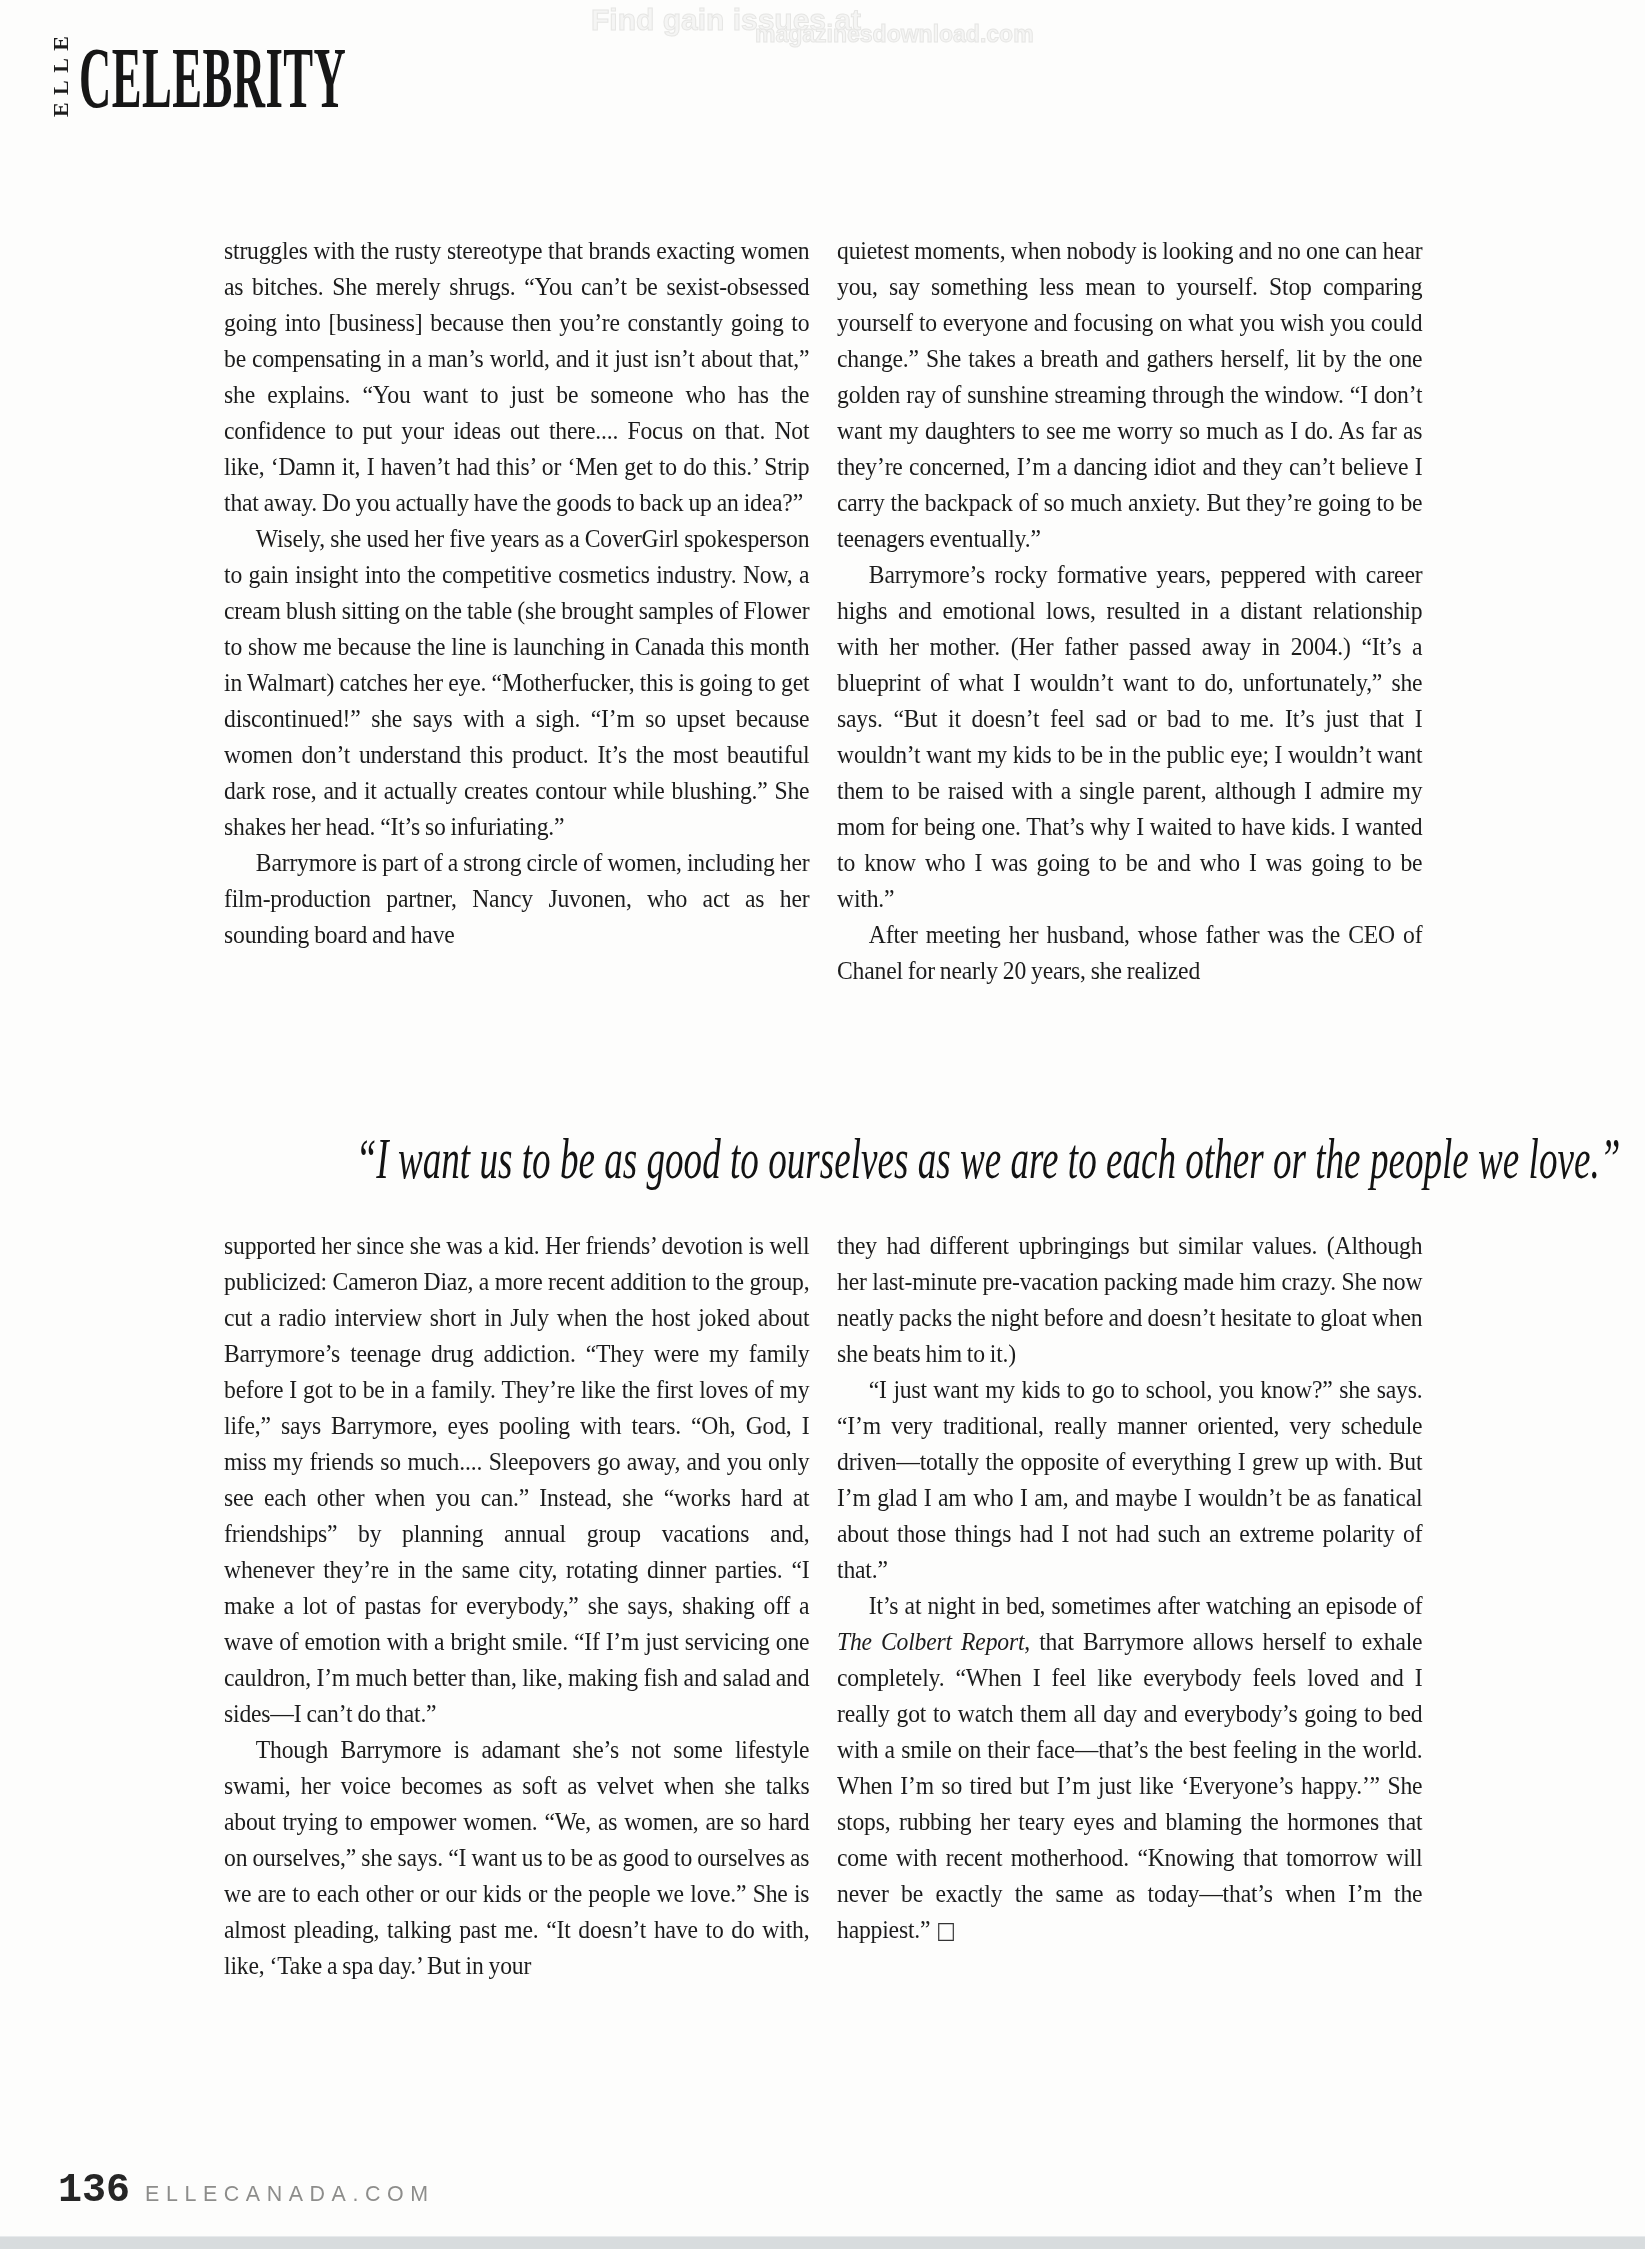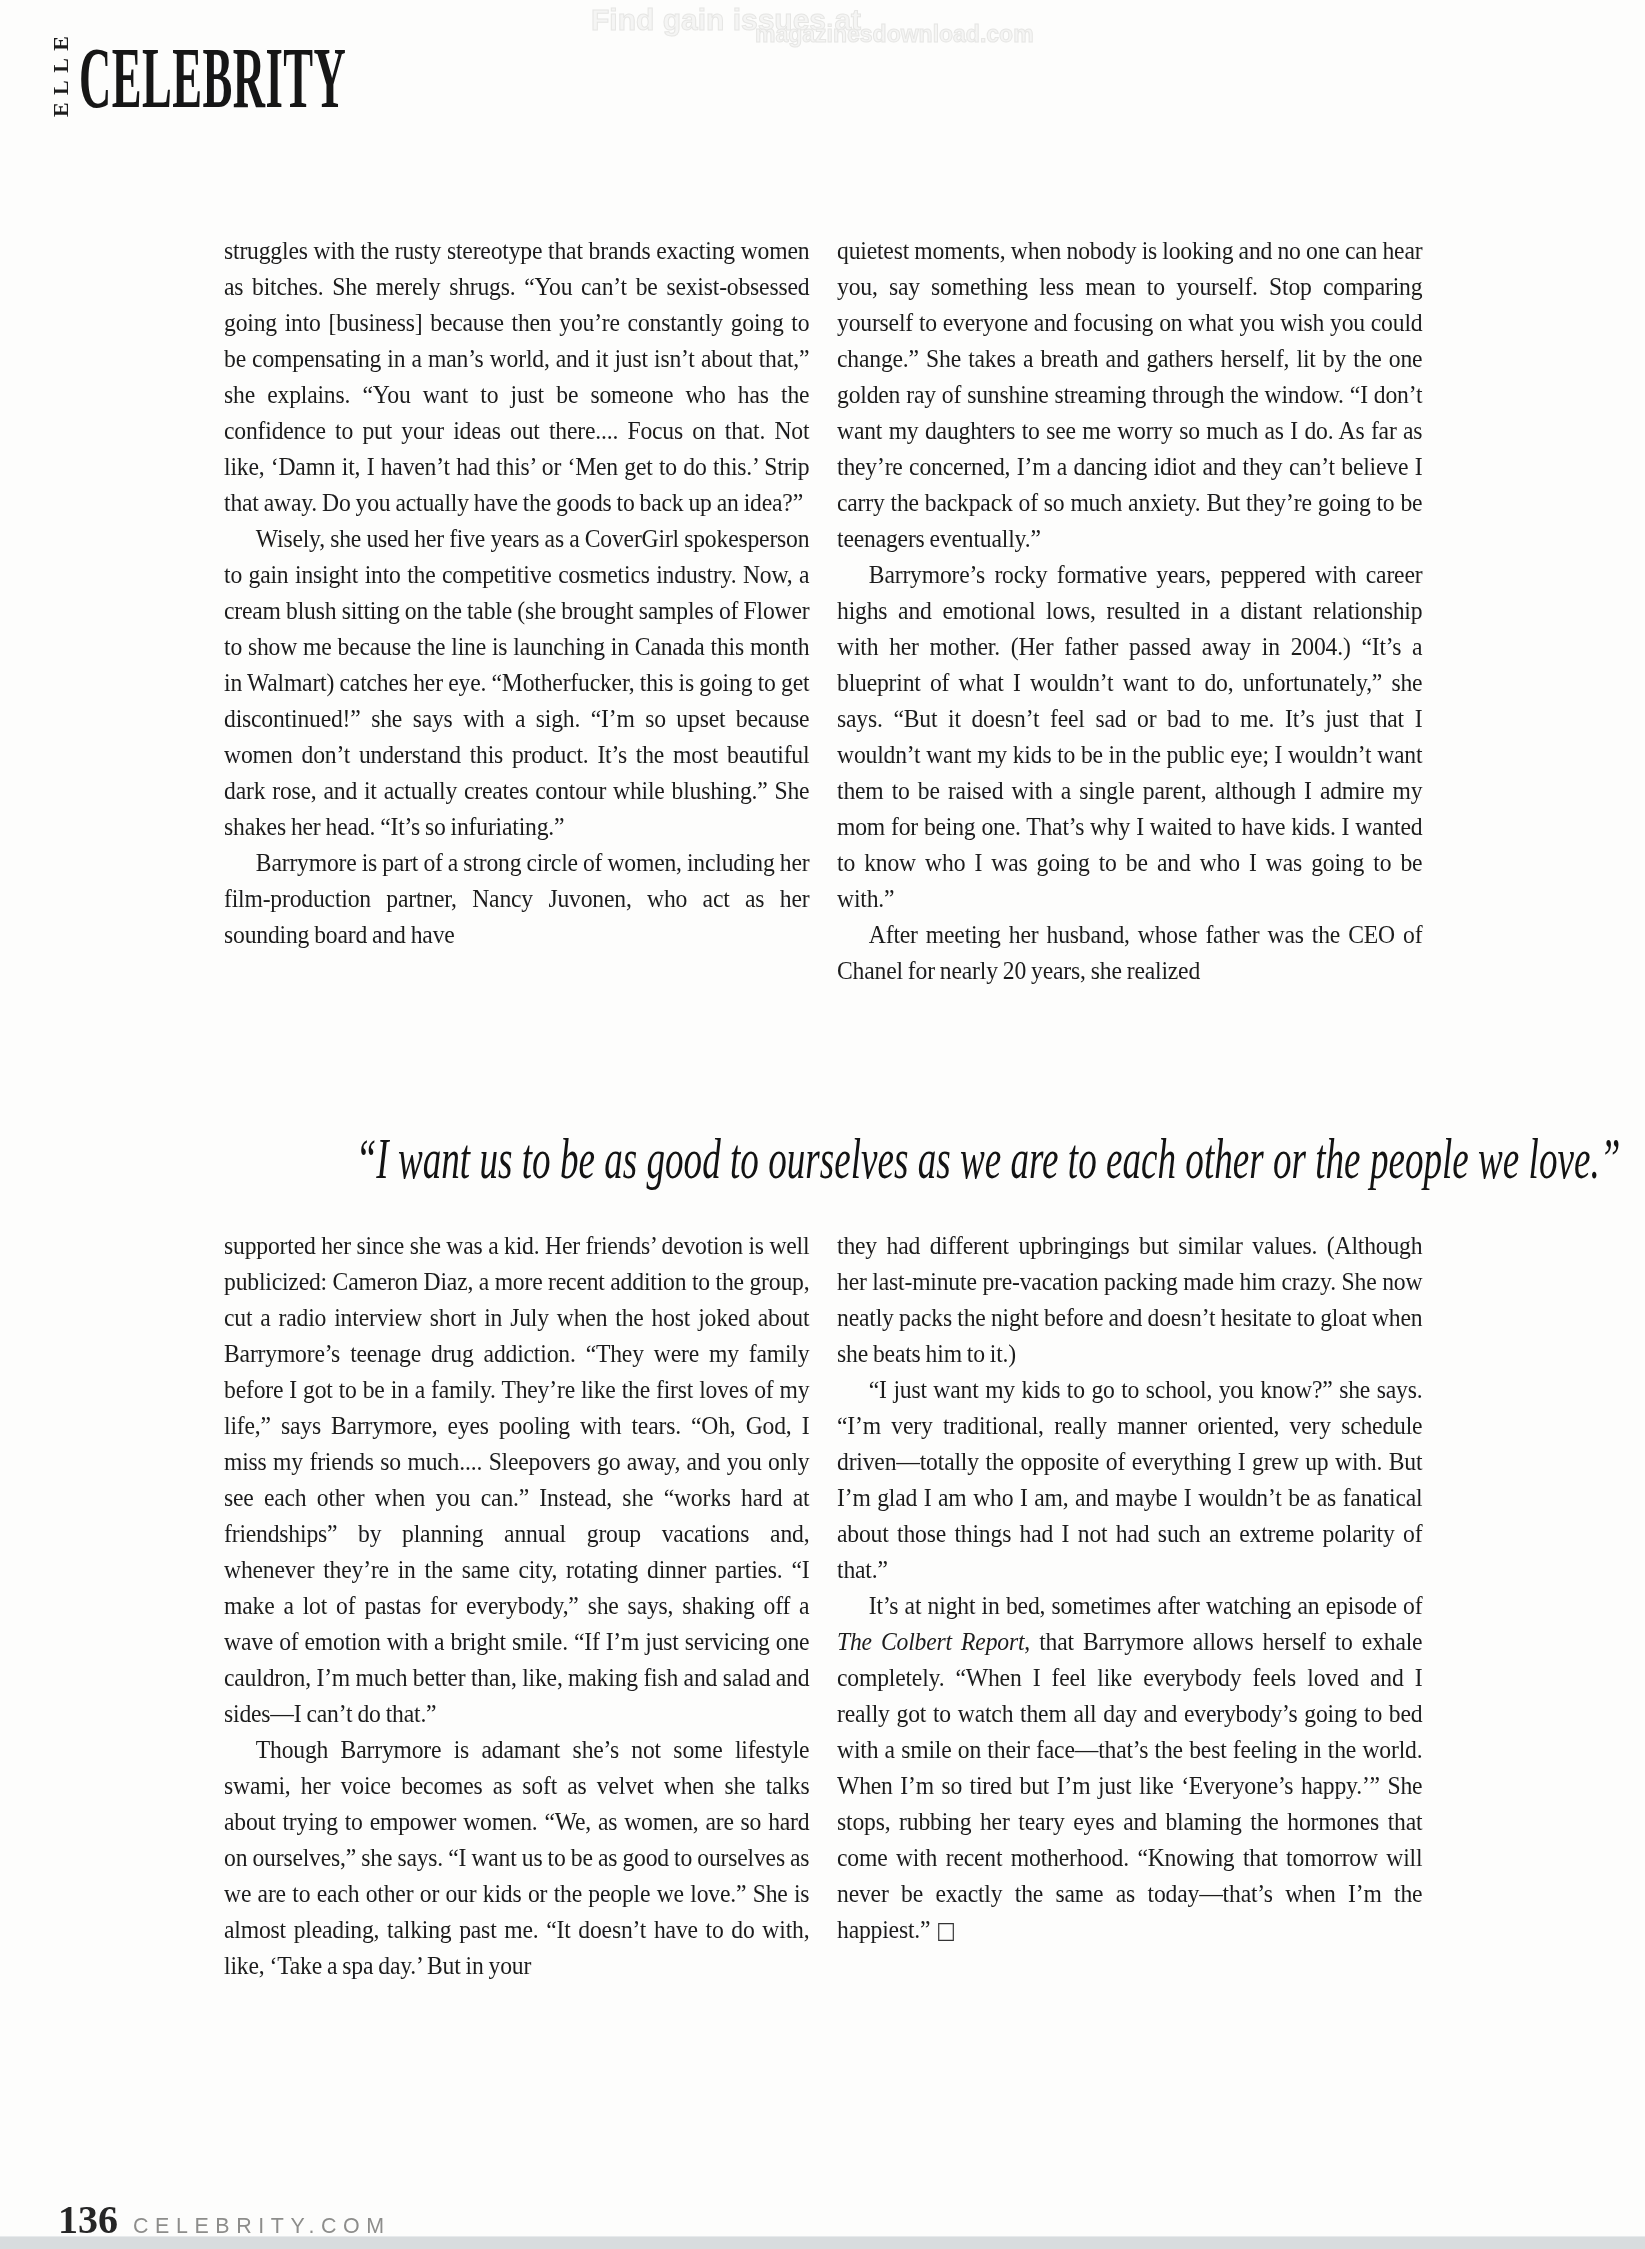--- a/index.html
+++ b/index.html
@@ -70,22 +70,21 @@
     font-family:"Liberation Serif", serif;
   }
 
   
   .footer {
     position:absolute; left:58px; top:2168px;
     display:flex; align-items:baseline; gap:15px;
   }
   .page-num {
     font-size:40px; font-weight:bold; color:#262626;
-    font-family:Liberation Serif, serif;
-    margin-top:28px;
+    font-family:Liberation Mono, monospace;
   }
   .site {
     font-size:21.4px; letter-spacing:6.6px; color:#8d8d8b;
     font-family:"Liberation Sans", sans-serif;
   }
 
   .bottom-strip {
     position:absolute; left:0; bottom:0; width:100%; height:13px;
     background:#d8dcde; border-top:0.8px solid #e7eaec;
   }
@@ -123,19 +122,19 @@
   </section>
 
   <section class="col colBR">
     <p>they had different upbringings but similar values. (Although her last-minute pre-vacation packing made him crazy. She now neatly packs the night before and doesn’t hesitate to gloat when she beats him to it.)</p>
     <p>“I just want my kids to go to school, you know?” she says. “I’m very traditional, really manner oriented, very schedule driven—totally the opposite of everything I grew up with. But I’m glad I am who I am, and maybe I wouldn’t be as fanatical about those things had I not had such an extreme polarity of that.”</p>
     <p><span>It’s at night in bed, sometimes after watching an episode of </span><i>The Colbert Report</i><span>, that Barrymore allows herself to exhale completely. “When I feel like everybody feels loved and I really got to watch them all day and everybody’s going to bed with a smile on their face—that’s the best feeling in the world. When I’m so tired but I’m just like ‘Everyone’s happy.’” She stops, rubbing her teary eyes and blaming the hormones that come with recent motherhood. “Knowing that tomorrow will never be exactly the same as today—that’s when I’m the happiest.”</span><span class="endmark">□</span></p>
   </section>
 
   <footer class="footer">
     <span class="page-num">136</span>
-    <span class="site">CELEBRITY.COM</span>
+    <span class="site">ELLECANADA.COM</span>
   </footer>
 
   <div class="bottom-strip"></div>
 
 </div>
 
 
 </body></html>

